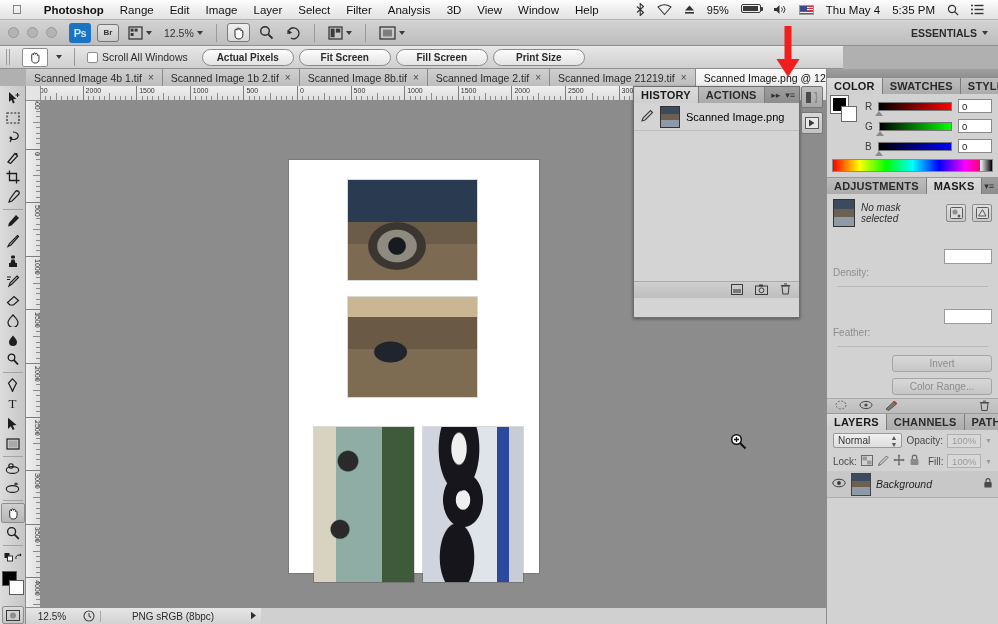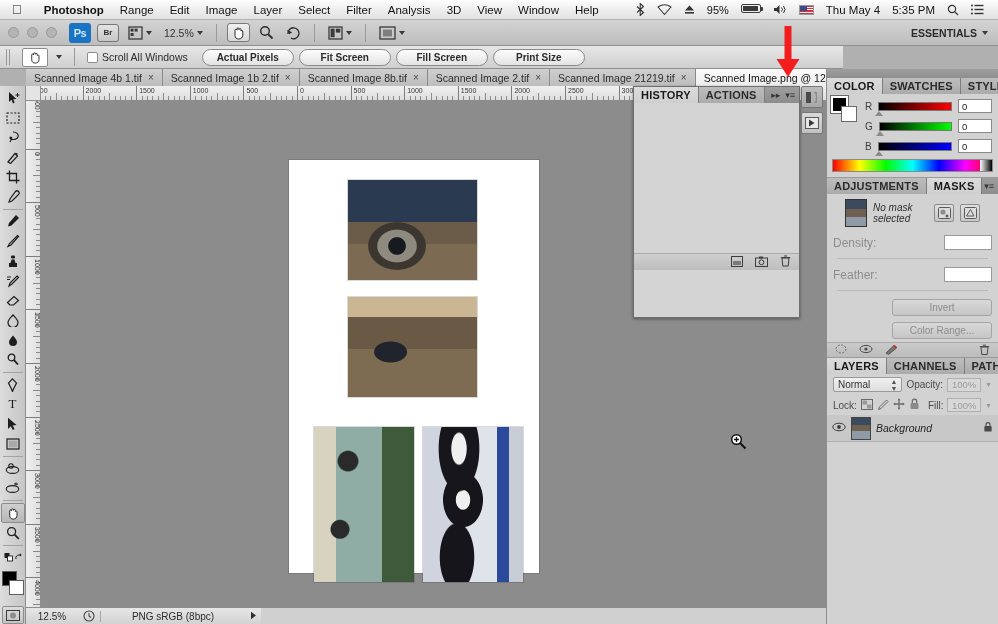--- a/index.html
+++ b/index.html
@@ -159,21 +159,21 @@
   .colorwell .bg{position:absolute;left:10px;top:10px;width:16px;height:16px;background:#fff;border:1px solid #6a6a6a;}
   .spectrum{height:13px;margin:3px 5px 5px 5px;border:1px solid #8a8a8a;
     background:linear-gradient(to right,#ff0000,#ffff00,#00ff00,#00ffff,#0000ff,#ff00ff,#ff0000);position:relative;}
   .spectrum:after{content:"";position:absolute;right:0;top:0;bottom:0;width:12px;
     background:linear-gradient(to right,#fff,#000);}
 
   .masks-thumb{width:22px;height:28px;background:#555;border:1px solid #333;}
   .nomask{font-style:italic;font-size:10px;color:#2e2e2e;flex:1;}
   .sqbtn{width:20px;height:18px;border:1px solid #8a8a8a;border-radius:2px;
     background:linear-gradient(#e0e0e0,#c8c8c8);display:flex;align-items:center;justify-content:center;font-size:9px;}
-  .lbl{font-size:12px;color:#8d8d8d;width:52px;}
+  .lbl{font-size:10px;color:#8d8d8d;width:52px;margin-top:32px;}
   .wfield{flex:1;max-width:58px;height:15px;border:1px solid #9a9a9a;background:#fff;}
   .hr{height:1px;background:#b9b9b9;margin:5px 10px;}
   .gbtn{height:17px;border:1px solid #a5a5a5;border-radius:3px;background:linear-gradient(#d8d8d8,#c6c6c6);
     font-size:10px;color:#8d8d8d;display:flex;align-items:center;justify-content:center;width:100px;}
   .masks-foot{height:15px;background:linear-gradient(#cacaca,#bcbcbc);border-top:1px solid #a9a9a9;
     display:flex;align-items:center;gap:12px;padding:0 8px;font-size:9px;color:#4a4a4a;}
 
   .lyr-ctrl{display:flex;align-items:center;gap:4px;padding:3px 6px;font-size:10px;color:#4a4a4a;}
   .selbox{flex:1;height:15px;border:1px solid #9a9a9a;border-radius:2px;background:linear-gradient(#f0f0f0,#dedede);
     display:flex;align-items:center;justify-content:space-between;padding:0 4px;font-size:10px;color:#333;}
@@ -803,20 +803,29 @@
 
   <div class="histpanel">
     <div class="panel-tabs">
       <span class="ptab active">HISTORY</span>
       <span class="ptab">ACTIONS</span>
       <span class="ptab-spacer">
         <span class="pmenu">▸▸</span>
         <span class="pmenu">▾≡</span>
       </span>
     </div>
+    <div class="hist-src">
+      <span>
+        <svg width="14" height="13" viewBox="0 0 14 13">
+            <path d="M10.5 1.5 L12.5 3.5 L5 11 L2 12 L3 9 Z" fill="none" stroke="#3a3a3a" stroke-width="1.1"></path>
+          </svg>
+      </span>
+      <span class="hist-thumb" style="background:linear-gradient(to bottom,#3c4a5e 0 34%,#6e6050 34% 64%,#8e9aa6 64% 100%);"></span>
+      <span>Scanned Image.png</span>
+    </div>
     <div class="hist-body"></div>
     <div class="hist-foot">
       <span>
         <svg width="12" height="11" viewBox="0 0 12 11">
             <rect x="0.5" y="0.5" width="11" height="10" fill="none" stroke="#3d3d3d" stroke-width="1"></rect>
             <rect x="2" y="5" width="8" height="4" fill="#7a7a7a"></rect>
           </svg>
       </span>
       <span>
         <svg width="13" height="11" viewBox="0 0 13 11">
@@ -892,21 +901,21 @@
     </div>
 
     <div class="panelbox">
       <div class="panel-tabs">
         <span class="ptab">ADJUSTMENTS</span>
         <span class="ptab active">MASKS</span>
         <span class="ptab-spacer">
           <span class="pmenu">▾≡</span>
         </span>
       </div>
-      <div class="prow" style="padding:5px 18px;">
+      <div class="prow" style="padding:5px 6px;">
         <span class="masks-thumb" style="background:linear-gradient(to bottom,#3c4a5e 0 34%,#6e6050 34% 64%,#8e9aa6 64% 100%);"></span>
         <span class="nomask">No mask selected</span>
         <span class="sqbtn">
           <svg width="13" height="12" viewBox="0 0 13 12">
               <rect x="0.5" y="0.5" width="12" height="11" rx="1" fill="#dcdcdc" stroke="#5a5a5a" stroke-width="1"></rect>
               <circle cx="5" cy="5" r="2.6" fill="#8e8e8e"></circle>
               <path d="M9 7.5 v3 M7.5 9 h3" stroke="#3a3a3a" stroke-width="1.1"></path>
             </svg>
         </span>
         <span class="sqbtn">

